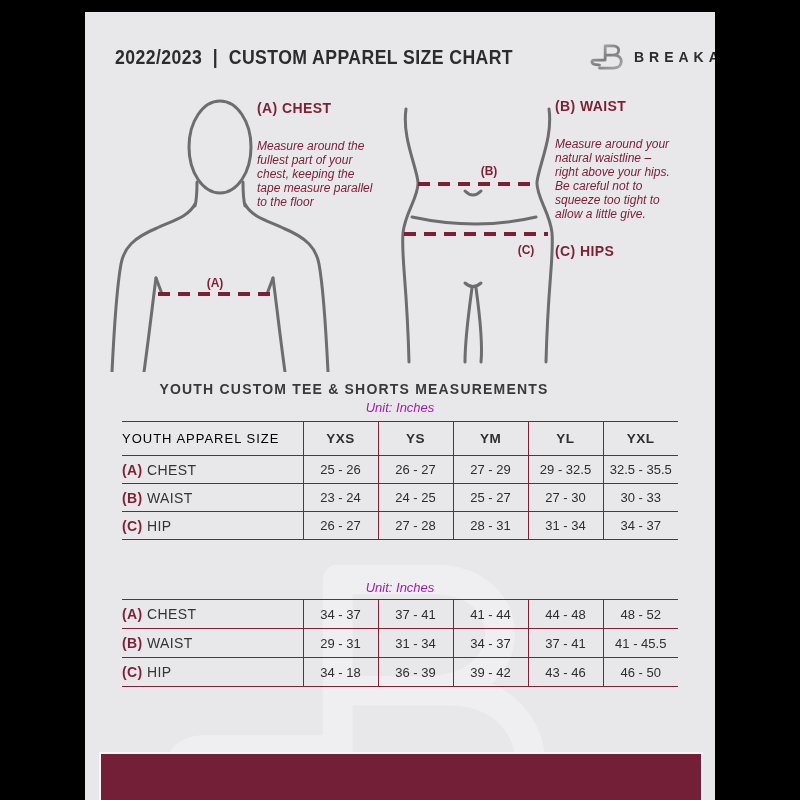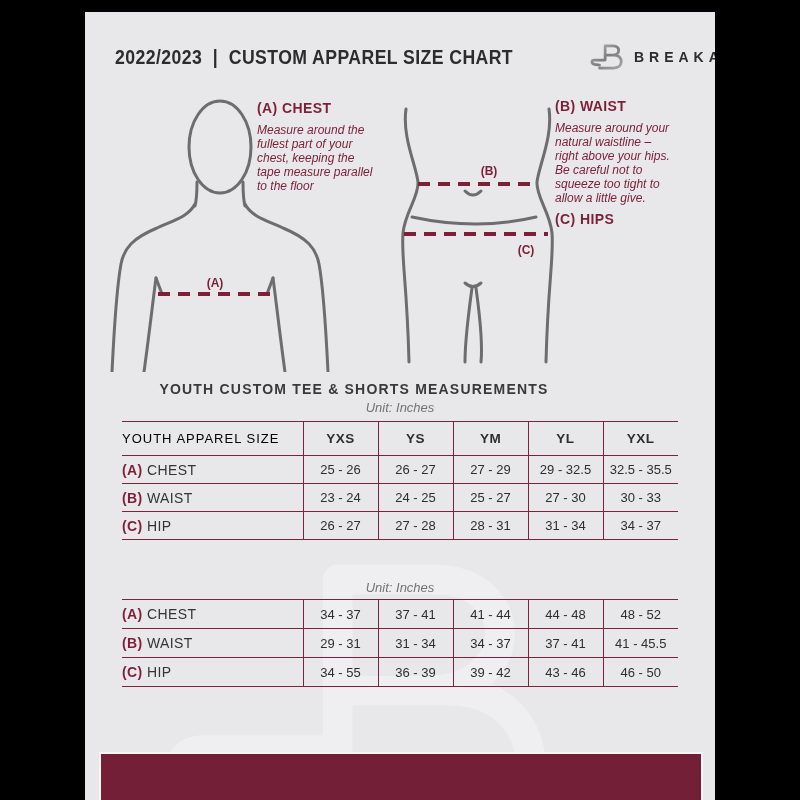--- a/index.html
+++ b/index.html
@@ -20,26 +20,26 @@
     font-weight:700;font-size:21px;letter-spacing:.5px;color:#2c2c2e;
     transform:scaleX(.84);transform-origin:left center;white-space:pre;
   }
   .brand{display:flex;align-items:center;gap:9px;}
   .brand-name{font-weight:700;font-size:14px;letter-spacing:5px;color:#2c2c2e;}
   
   .figure{position:absolute;z-index:1;}
   .instr{position:absolute;width:162px;z-index:2;}
   .instr-h{font-weight:700;font-size:14px;letter-spacing:.4px;color:#7d1f37;line-height:20px;}
   .instr-b{font-style:italic;font-size:12px;line-height:1.16;color:#7d2039;
-           white-space:pre-line;margin-top:6px;}
+           white-space:pre-line;margin-top:22px;}
   
   .sec-title{position:absolute;left:0;width:538px;text-align:center;
              font-weight:700;font-size:14px;letter-spacing:1.2px;color:#39393b;z-index:2;}
   .sec-unit{position:absolute;left:0;width:630px;text-align:center;
-            font-style:italic;font-size:13px;color:#737373;z-index:2;}
+            font-style:italic;font-size:13px;color:#a21caf;z-index:2;}
   table.size{position:absolute;left:37px;width:556px;border-collapse:collapse;
              table-layout:fixed;z-index:2;}
   table.size td{padding:0;}
   table.size tr{border-top:1.6px solid #7e2139;}
   table.size tr:last-child{border-bottom:1.6px solid #7e2139;}
   table.size td + td{border-left:1.6px solid #7e2139;}
   tr.hd{height:34px;}
   tr.dr{height:28px;}
   table.size.adult tr.hd{height:35px;}
   table.size.adult tr.dr{height:29px;}
@@ -124,21 +124,21 @@
   </svg>
 
   <div class="instr" style="left:470px;top:84px">
     <div class="instr-h">(B) WAIST</div>
     <div class="instr-b">Measure around your
 natural waistline –
 right above your hips.
 Be careful not to
 squeeze too tight to
 allow a little give.</div>
-    <div class="instr-h" style="margin-top:4px">(C) HIPS</div>
+    <div class="instr-h" style="margin-top:20px">(C) HIPS</div>
   </div>
 
   <div class="sec-title" style="top:369px">YOUTH CUSTOM TEE &amp; SHORTS MEASUREMENTS</div>
   <div class="sec-unit" style="top:388px">Unit: Inches</div>
 
   <table class="size" style="top:409px">
     <colgroup>
         <col style="width:181px">
         <col style="width:75px">
         <col style="width:75px">
@@ -205,21 +205,21 @@
     <tr class="dr">
       <td class="lbl"><b>(B)</b> <span>WAIST</span></td>
       <td class="val">29 - 31</td>
       <td class="val">31 - 34</td>
       <td class="val">34 - 37</td>
       <td class="val">37 - 41</td>
       <td class="val">41 - 45.5</td>
     </tr>
     <tr class="dr">
       <td class="lbl"><b>(C)</b> <span>HIP</span></td>
-      <td class="val">34 - 55</td>
+      <td class="val">34 - 18</td>
       <td class="val">36 - 39</td>
       <td class="val">39 - 42</td>
       <td class="val">43 - 46</td>
       <td class="val">46 - 50</td>
     </tr>
   </tbody>
     </table>
 
   <div class="footer"></div>
 </div>

